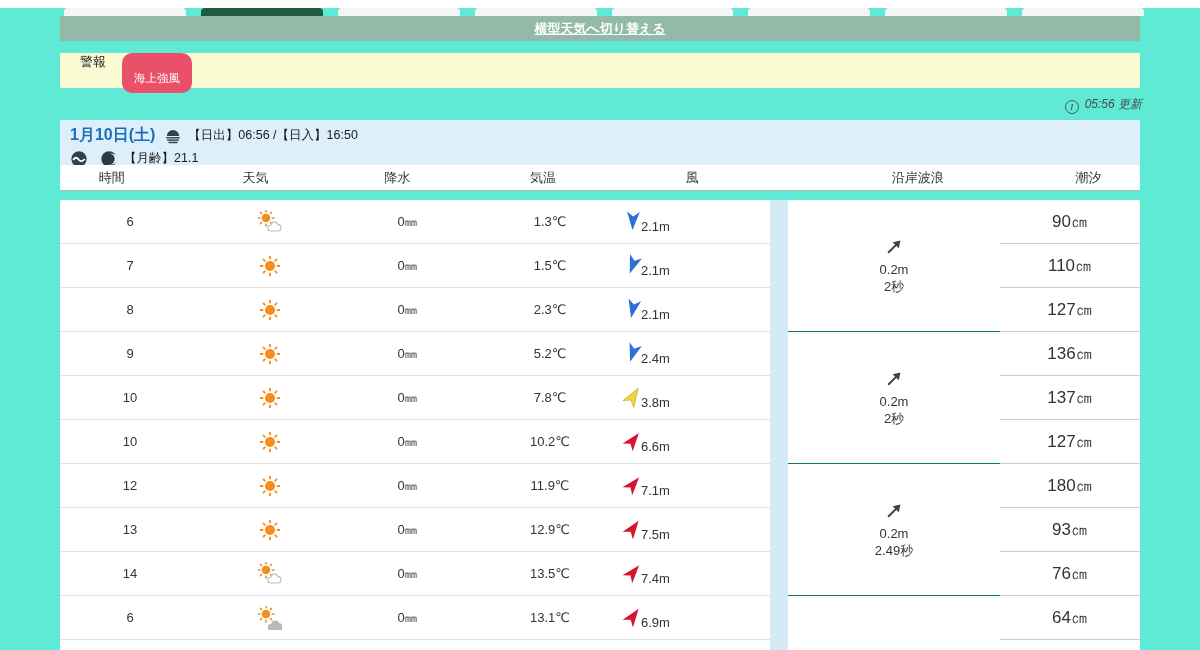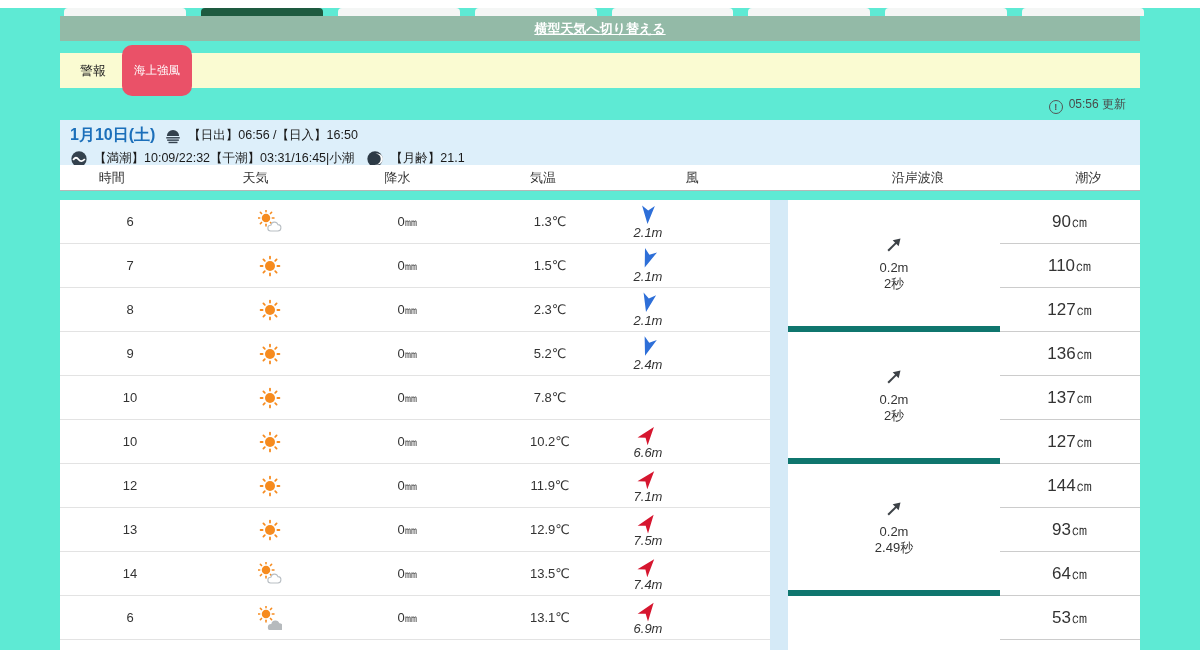--- a/index.html
+++ b/index.html
@@ -11,26 +11,26 @@
   .tab{height:8px;flex:1;background:#f4f6f5;border-radius:4px 4px 0 0;}
   .tab.active{background:#1e5b40;}
 
   
   .greenbar{position:absolute;left:60px;top:8px;width:1080px;height:25px;background:#93baa7;
             display:flex;align-items:center;justify-content:center;}
   .greenbar .lnk{color:#ffffff;font-size:13px;font-weight:bold;text-decoration:underline;cursor:pointer;}
 
   
   .alertbar{position:absolute;left:60px;top:45px;width:1080px;height:35px;background:#fafbd2;
-            display:flex;align-items:center;box-sizing:border-box;padding-left:20px;}
+            display:flex;box-sizing:border-box;padding-left:20px;}
   .alert-label{font-size:13px;color:#222;margin-right:16px;}
   .badge{background:#ea5168;color:#fff;border-radius:10px;padding:20px 12px;font-size:11.5px;line-height:1;cursor:pointer;}
 
   
-  .update{position:absolute;top:88px;left:60px;width:1066px;text-align:right;font-size:12px;color:#4a4a4a;}
+  .update{position:absolute;top:88px;left:76px;width:1066px;text-align:right;font-size:12px;color:#4a4a4a;font-style:italic;}
   .info-ic{display:inline-block;width:12px;height:12px;border:1.4px solid #555;border-radius:50%;
            font-size:9px;line-height:12px;text-align:center;font-weight:bold;color:#555;
            margin-right:6px;vertical-align:-2px;}
 
   
   .datehdr{position:absolute;left:60px;top:112px;width:1080px;height:54px;background:#ddeffa;
            box-sizing:border-box;padding:4px 0 0 10px;}
   .dh-line{display:flex;align-items:center;gap:6px;font-size:12.5px;color:#1a1a1a;height:23px;}
   .dh-date{font-size:16px;font-weight:bold;color:#1b6fba;margin-right:3px;}
   .dh-ic{width:18px;height:18px;display:inline-block;}
@@ -44,25 +44,25 @@
   .w-gap{width:18px}.w-wv{width:212px}.w-td{width:140px}
 
   
   .tbody{position:absolute;left:60px;top:192px;width:1080px;height:458px;display:flex;background:#fff;}
   .left-rows{width:710px;}
   .trow{height:44px;display:flex;align-items:center;border-bottom:1px solid #e3e3e3;
         box-sizing:border-box;font-size:13px;color:#333;}
   .c{text-align:center;}
   .wx-ic{width:24px;height:24px;display:block;margin:0 auto;}
   .wind-cell{display:flex;justify-content:flex-start;}
-  .wind-inner{width:46px;display:flex;flex-direction:column;align-items:center;font-style:italic;}
+  .wind-inner{width:46px;display:flex;flex-direction:row;align-items:flex-end;}
   .wind-speed{font-size:13px;margin-top:-3px;}
   .strip{width:18px;background:#d5eaf7;}
   .wave-col{width:212px;}
-  .wave-group{height:132px;border-bottom:6px solid #0f766e;box-sizing:border-box;
+  .wave-group{height:132px;border-bottom:1px solid #0f766e;box-sizing:border-box;
               display:flex;flex-direction:column;align-items:center;justify-content:center;
               font-size:13px;color:#333;line-height:1.25;}
   .wave-group.last{border-bottom:none;}
   .tide-col{width:140px;}
   .tide-cell{height:44px;border-bottom:1px solid #cccccc;box-sizing:border-box;
              display:flex;align-items:center;justify-content:center;font-size:17px;color:#333;}
 </style>
 </head>
 <body>
 
@@ -107,21 +107,20 @@
       </span>
       <span>【日出】06:56 /【日入】16:50</span>
     </div>
     <div class="dh-line">
       <span class="dh-ic">
         <svg viewBox="0 0 20 20" width="18" height="18">
             <circle cx="10" cy="10" r="8.5" fill="#33414d"></circle>
             <path d="M3.5 11 q3 -4.5 6 -0.5 t7 -0.5" stroke="#ffffff" stroke-width="2" fill="none"></path>
           </svg>
       </span>
-      <span>【満潮】10:09/22:32【干潮】03:31/16:45|小潮</span>
       <span class="dh-ic" style="margin-left:6px;">
         <svg viewBox="0 0 20 20" width="18" height="18">
             <circle cx="10" cy="10" r="8.5" fill="#2c3a46"></circle>
             <circle cx="12.6" cy="10" r="6.2" fill="#ffffff"></circle>
             <circle cx="10.2" cy="10" r="6.2" fill="#2c3a46"></circle>
           </svg>
       </span>
       <span>【月齢】21.1</span>
     </div>
   </div>
@@ -256,20 +255,28 @@
                   <line x1="2.6" y1="12" x2="4.6" y2="12"></line>
                   <line x1="19.4" y1="12" x2="21.4" y2="12"></line>
                   <line x1="5.4" y1="5.4" x2="6.8" y2="6.8"></line>
                   <line x1="17.2" y1="17.2" x2="18.6" y2="18.6"></line>
                   <line x1="5.4" y1="18.6" x2="6.8" y2="17.2"></line>
                   <line x1="17.2" y1="6.8" x2="18.6" y2="5.4"></line>
                 </g>
               </svg></span></div>
           <div class="c w-pr">0㎜</div>
           <div class="c w-tp">7.8℃</div>
+          <div class="w-wd wind-cell">
+            <div class="wind-inner">
+              <span><svg width="16" height="21" viewBox="0 0 20 26" style="transform:rotate(32deg)">
+                  <polygon points="10,1 18,24 10,18 2,24" fill="#f2d836" stroke="#c9a52e" stroke-width="0.8"></polygon>
+                </svg></span>
+              <span class="wind-speed">3.8m</span>
+            </div>
+          </div>
         </div>
         <div class="trow">
           <div class="c w-time">10</div>
           <div class="c w-wx"><span><svg class="wx-ic" viewBox="0 0 24 24">
                 <circle cx="12" cy="12" r="5" fill="#f68b1f"></circle>
                 <g stroke="#f68b1f" stroke-width="1.8" stroke-linecap="round">
                   <line x1="12" y1="2.6" x2="12" y2="4.6"></line>
                   <line x1="12" y1="19.4" x2="12" y2="21.4"></line>
                   <line x1="2.6" y1="12" x2="4.6" y2="12"></line>
                   <line x1="19.4" y1="12" x2="21.4" y2="12"></line>
@@ -470,20 +477,21 @@
             </svg></span>
         </div>
       </div>
     <div class="tide-col">
         <div class="tide-cell">90㎝</div>
         <div class="tide-cell">110㎝</div>
         <div class="tide-cell">127㎝</div>
         <div class="tide-cell">136㎝</div>
         <div class="tide-cell">137㎝</div>
         <div class="tide-cell">127㎝</div>
-        <div class="tide-cell">144㎝</div>
+        <div class="tide-cell">180㎝</div>
         <div class="tide-cell">93㎝</div>
+        <div class="tide-cell">76㎝</div>
         <div class="tide-cell">64㎝</div>
         <div class="tide-cell">53㎝</div>
       </div>
   </div>
 
 </div>
 
 </body></html>

